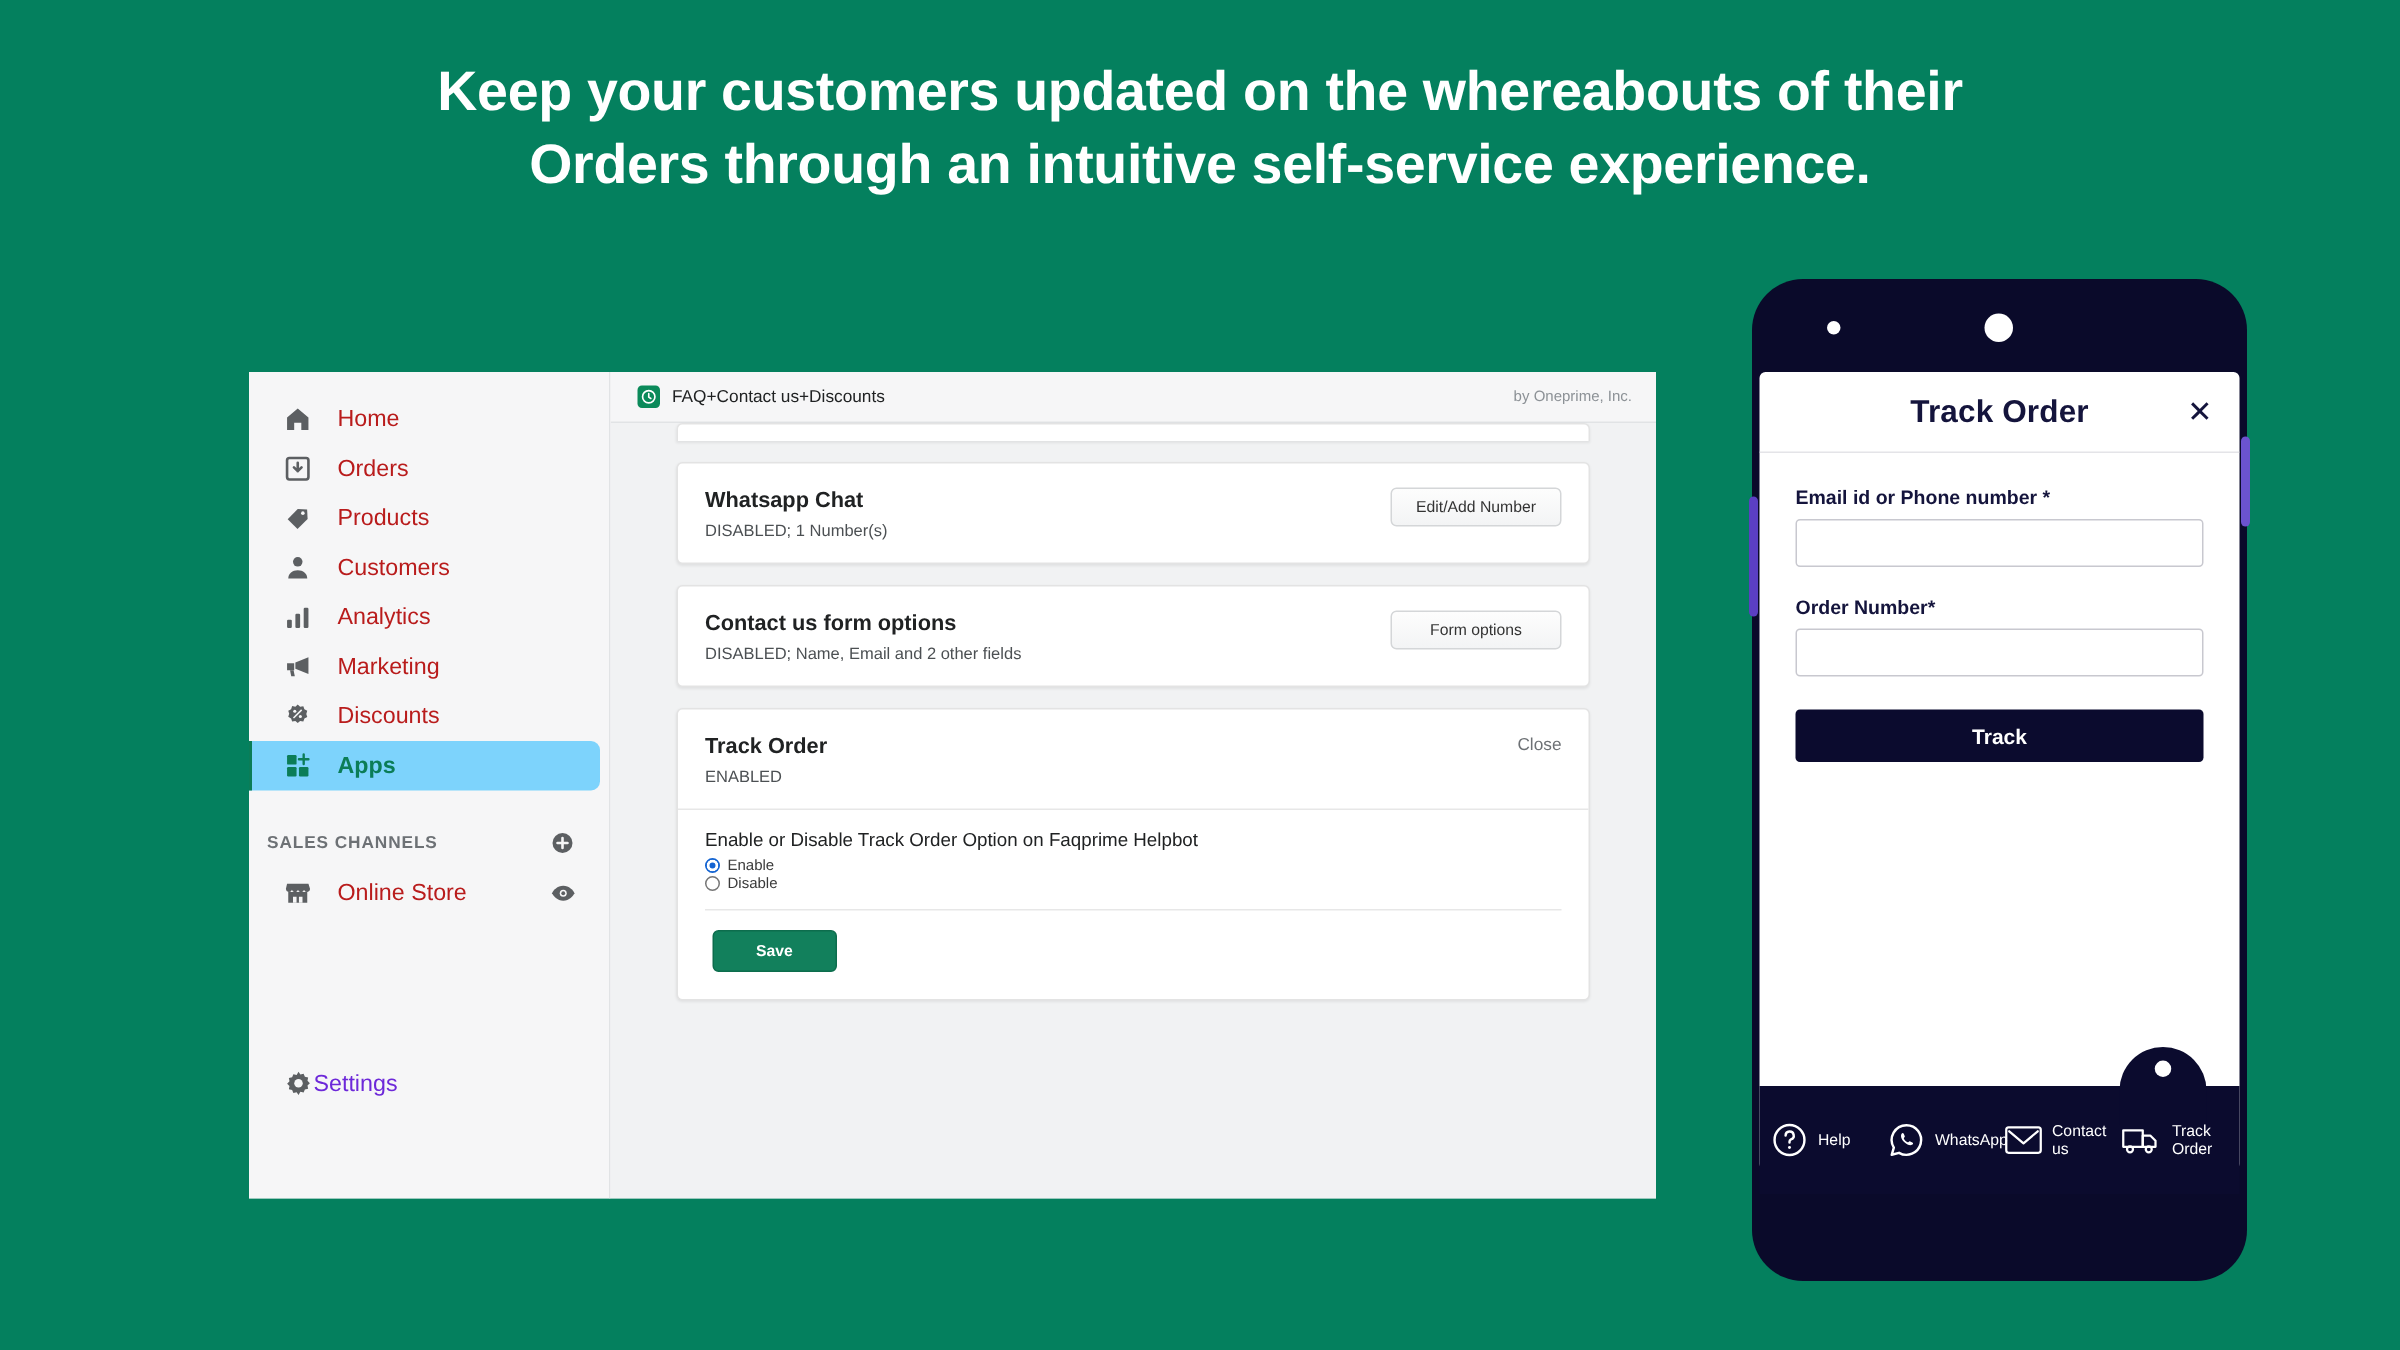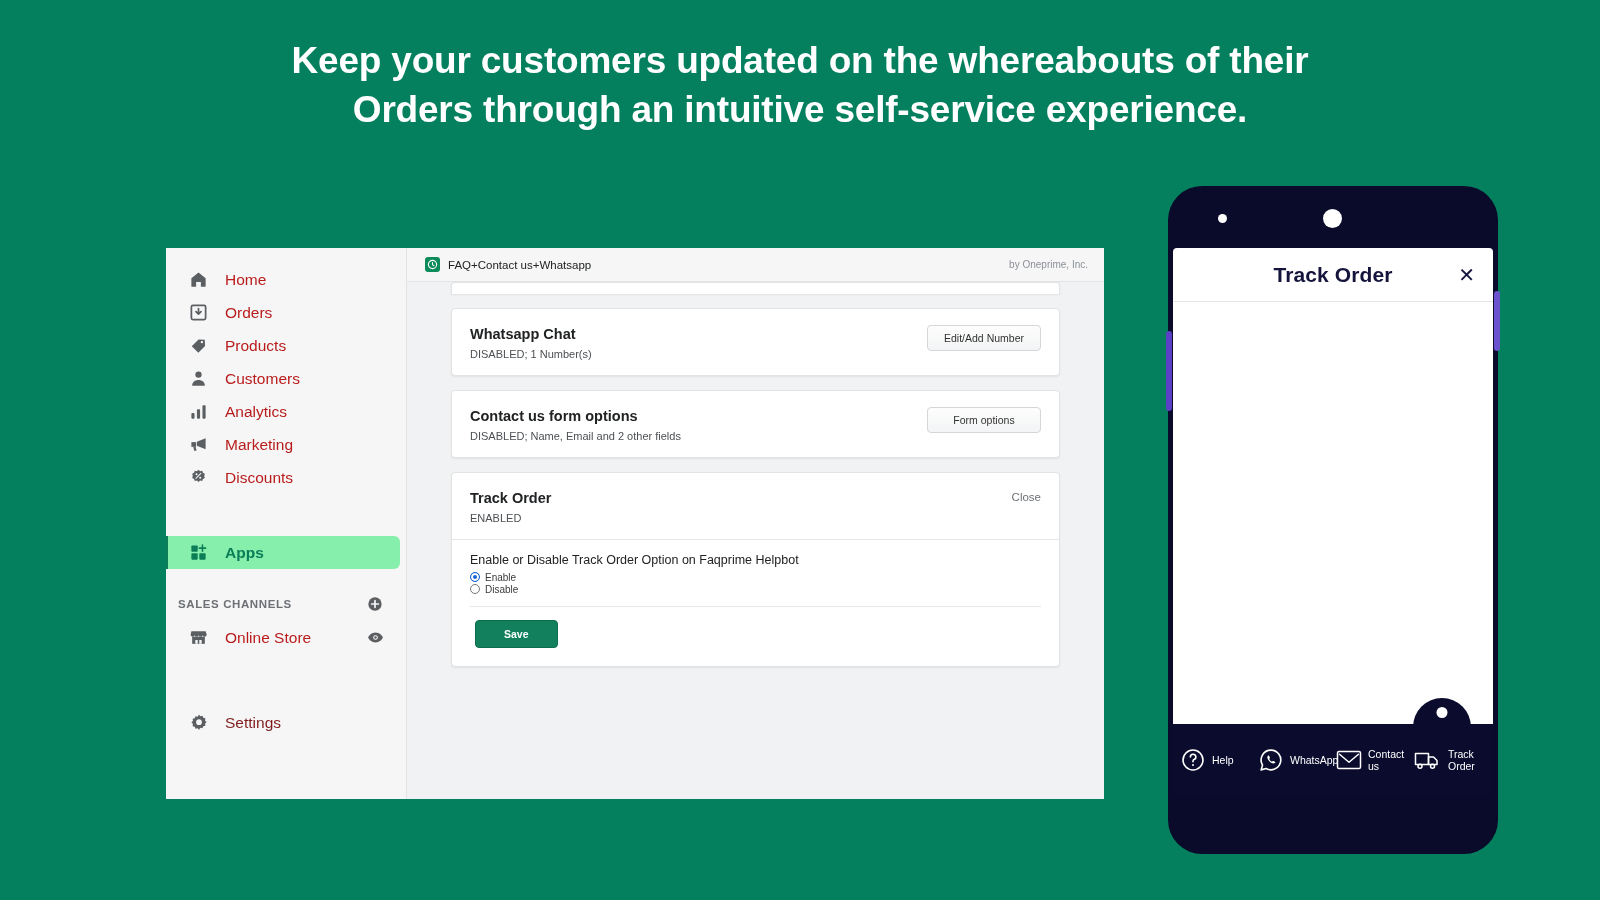--- a/index.html
+++ b/index.html
@@ -45,26 +45,25 @@
   .nav-item {
     display: flex; align-items: center;
     height: 33px;
     padding-left: 22px;
     gap: 16px;
     color: #b91c1c;
     font-size: 15.5px;
     position: relative;
   }
   .nav-item.active {
-    background: #86efac;
+    background: #7dd3fc;
     border-radius: 0 6px 6px 0;
     margin-right: 6px;
     color: #0b7d57;
     font-weight: 600;
-    margin-top: 42px;
   }
   .nav-item.active::before {
     content: "";
     position: absolute;
     left: -1px; top: 0; bottom: 0;
     width: 3px; background: #0b7d57;
   }
   .nav-ico { width: 21px; height: 21px; display: flex; align-items: center; justify-content: center; flex: 0 0 21px; }
   .nav-ico svg { display: block; }
   .nav-label { line-height: 1; }
@@ -75,22 +74,22 @@
     margin-top: 26px; margin-bottom: 8px;
     color: #6d7175;
     font-size: 11.5px;
     font-weight: 700;
     letter-spacing: 0.6px;
   }
   .settings-row {
     position: absolute;
     left: 0; bottom: 60px;
     display: flex; align-items: center;
-    height: 33px; padding-left: 22px; gap: 16px;
-    color: #7f1d1d; font-size: 15.5px;
+    height: 33px; padding-left: 22px; 
+    color: #6d28d9; font-size: 15.5px;
   }
   .trail-ico { width: 18px; height: 18px; display:flex; align-items:center; justify-content:center;}
 
   
   .content {
     flex: 1;
     background: #f1f2f3;
     position: relative;
     overflow: hidden;
   }
@@ -391,21 +390,21 @@
     <div class="content">
 
       <div class="app-topbar">
         <div class="app-brand">
           <span class="app-icon">
             <svg width="11" height="11" viewBox="0 0 24 24" fill="none" stroke="#ffffff" stroke-width="2.4">
                 <circle cx="12" cy="12" r="9"></circle>
                 <path d="M12 7.5v5l3 2" stroke-linecap="round"></path>
               </svg>
           </span>
-          <span class="app-name">FAQ+Contact us+Whatsapp</span>
+          <span class="app-name">FAQ+Contact us+Discounts</span>
         </div>
         <span class="app-by">by Oneprime, Inc.</span>
       </div>
 
       <div class="scroll-area">
 
         <div class="card partial"></div>
 
         <div class="card">
           <div class="card-head">
@@ -461,20 +460,29 @@
     <span class="phone-dot-big"></span>
     <span class="side-btn-l"></span>
     <span class="side-btn-r"></span>
 
     <div class="screen">
       <div class="screen-head">
         <span class="screen-title">Track Order</span>
         <span class="screen-close">✕</span>
       </div>
 
+      <div class="form">
+        <div class="field-label">Email id or Phone number *</div>
+        <input class="field-input" type="text" placeholder="" style="">
+
+        <div class="field-label">Order Number*</div>
+        <input class="field-input" type="text" placeholder="" style="">
+
+        <button class="track-btn">Track</button>
+      </div>
     </div>
 
     <div class="bottom-nav">
       <span class="nav-notch"></span>
 
       <div class="bn-item">
         <span class="bn-ico">
           <svg width="26" height="26" viewBox="0 0 24 24" fill="none" stroke="#ffffff" stroke-width="1.5">
               <circle cx="12" cy="12" r="9.2"></circle>
               <path d="M9.6 9.2a2.5 2.5 0 1 1 3.3 2.4c-.6.3-.9.8-.9 1.5v.4" stroke-linecap="round"></path>

